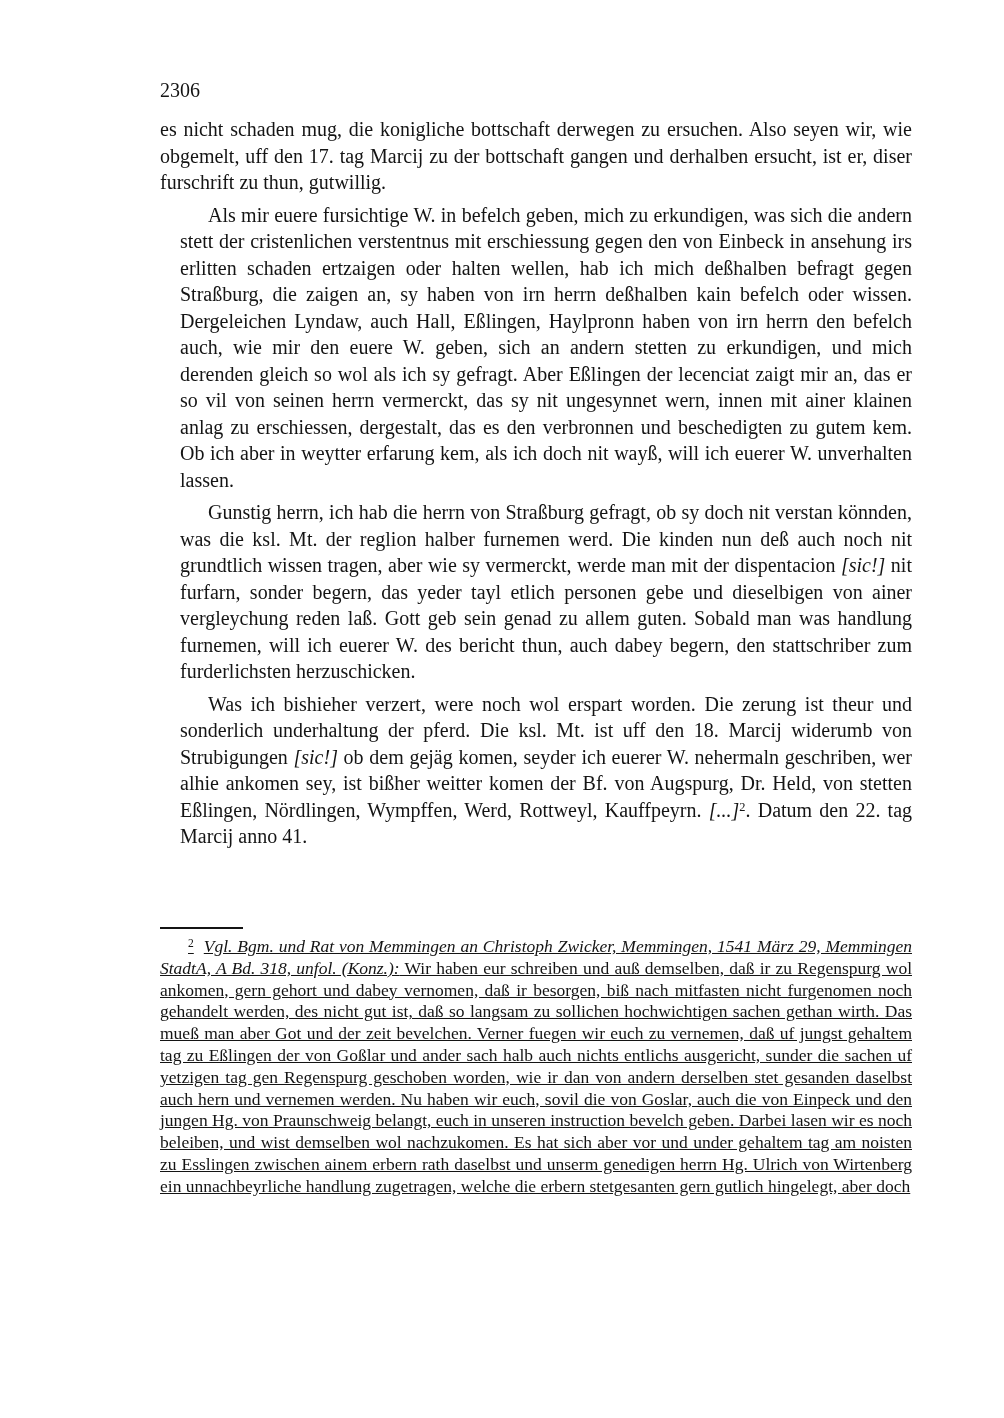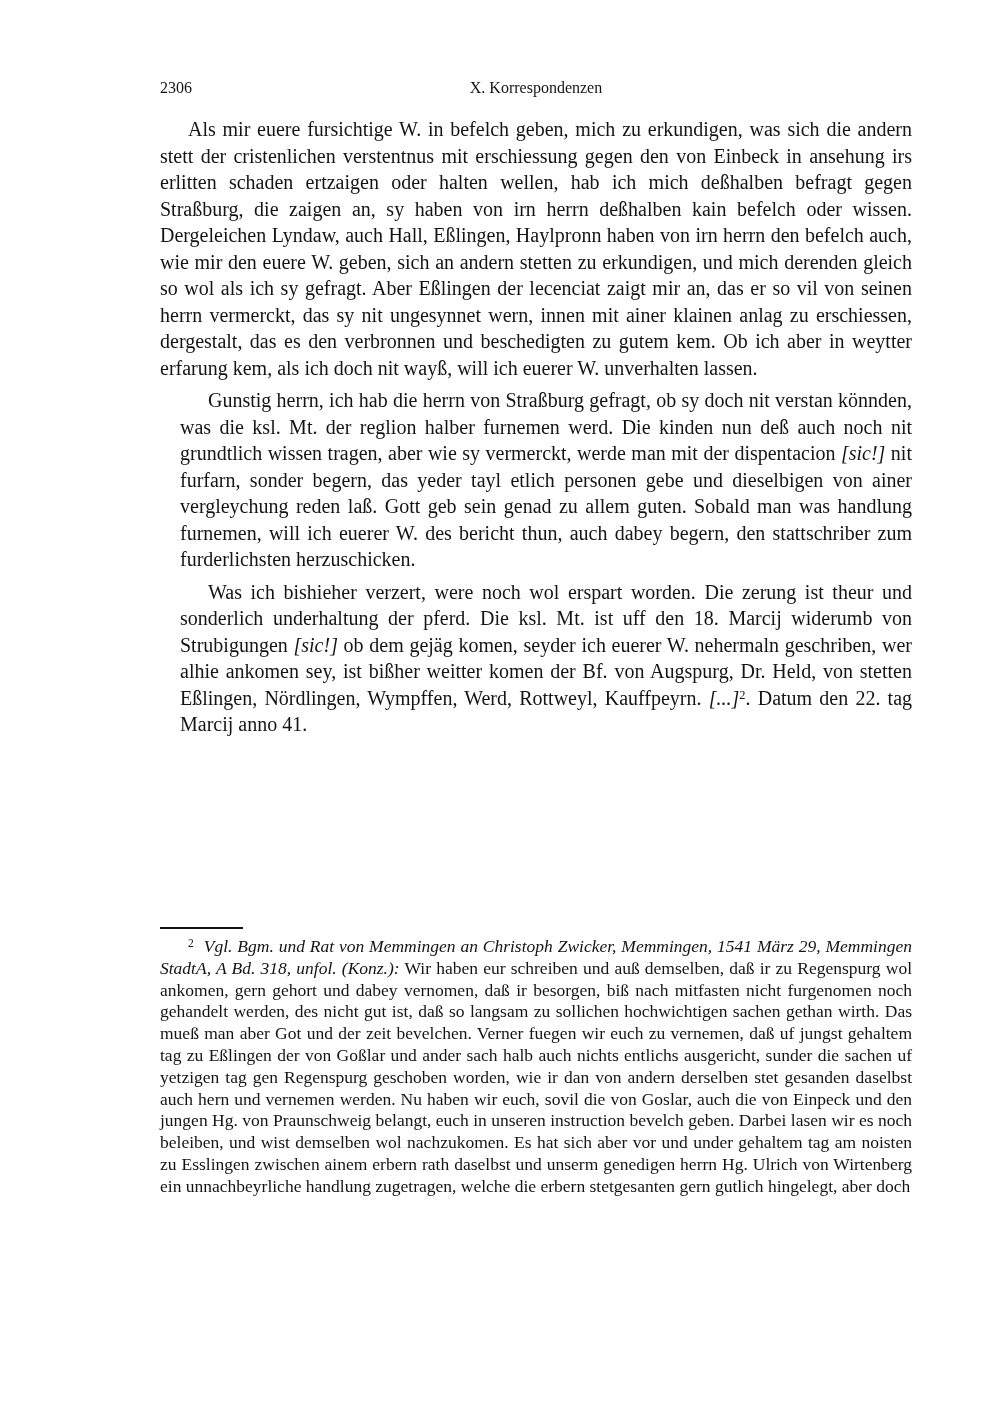--- a/index.html
+++ b/index.html
@@ -11,21 +11,21 @@
     font-family: "Liberation Serif", "DejaVu Serif", serif;
     position: relative;
     overflow: hidden;
   }
   .page-header {
     position: absolute;
     top: 79px;
     left: 160px;
     width: 752px;
     height: 26px;
-    font-size: 16px;
+    font-size: 20px;
   }
   .page-num {
     position: absolute;
     left: 0;
     top: 0;
   }
   .running-title {
     position: absolute;
     left: 0;
     right: 0;
@@ -66,40 +66,41 @@
   }
   .footnote {
     position: absolute;
     top: 936px;
     left: 160px;
     width: 752px;
     font-size: 17.5px;
     line-height: 21.8px;
     text-align: justify;
     hyphens: none;
+    text-decoration: underline;
   }
   .fn-marker {
     font-size: 0.66em;
     line-height: 0;
     vertical-align: baseline;
     position: relative;
     top: -0.45em;
     font-style: normal;
     margin-right: 10px;
   }
 </style>
 </head>
 <body>
 
 <header class="page-header">
   <span class="page-num">2306</span>
-  <span class="running-title">X. Korrespondenzen</span>
 </header>
 
 <main class="body-text">
+  <p class="para no-indent"><span>es nicht schaden mug, die konigliche bottschaft derwegen zu ersuchen. Also seyen wir, wie obgemelt, uff den 17. tag Marcij zu der bottschaft gangen und derhalben ersucht, ist er, diser furschrift zu thun, gutwillig.</span></p>
   <p class="para indent"><span>Als mir euere fursichtige W. in befelch geben, mich zu erkundigen, was sich die andern stett der cristenlichen verstentnus mit erschiessung gegen den von Einbeck in ansehung irs erlitten schaden ertzaigen oder halten wellen, hab ich mich deßhalben befragt gegen Straßburg, die zaigen an, sy haben von irn herrn deßhalben kain befelch oder wissen. Dergeleichen Lyndaw, auch Hall, Eßlingen, Haylpronn haben von irn herrn den befelch auch, wie mir den euere W. geben, sich an andern stetten zu erkundigen, und mich derenden gleich so wol als ich sy gefragt. Aber Eßlingen der lecenciat zaigt mir an, das er so vil von seinen herrn vermerckt, das sy nit ungesynnet wern, innen mit ainer klainen anlag zu erschiessen, dergestalt, das es den verbronnen und beschedigten zu gutem kem. Ob ich aber in weytter erfarung kem, als ich doch nit wayß, will ich euerer W. unverhalten lassen.</span></p>
   <p class="para indent"><span>Gunstig herrn, ich hab die herrn von Straßburg gefragt, ob sy doch nit verstan könnden, was die ksl. Mt. der reglion halber furnemen werd. Die kinden nun deß auch noch nit grundtlich wissen tragen, aber wie sy vermerckt, werde man mit der dispentacion </span><span class="italic">[sic!]</span><span> nit furfarn, sonder begern, das yeder tayl etlich personen gebe und dieselbigen von ainer vergleychung reden laß. Gott geb sein genad zu allem guten. Sobald man was handlung furnemen, will ich euerer W. des bericht thun, auch dabey begern, den stattschriber zum furderlichsten herzuschicken.</span></p>
   <p class="para indent"><span>Was ich bishieher verzert, were noch wol erspart worden. Die zerung ist theur und sonderlich underhaltung der pferd. Die ksl. Mt. ist uff den 18. Marcij widerumb von Strubigungen </span><span class="italic">[sic!]</span><span> ob dem gejäg komen, seyder ich euerer W. nehermaln geschriben, wer alhie ankomen sey, ist bißher weitter komen der Bf. von Augspurg, Dr. Held, von stetten Eßlingen, Nördlingen, Wympffen, Werd, Rottweyl, Kauffpeyrn. </span><span class="italic">[...]</span><sup class="note-ref">2</sup><span>. Datum den 22. tag Marcij anno 41.</span></p>
 </main>
 
 <div class="footnote-rule"></div>
 
 <section class="footnote">
   <p class="para indent"><sup class="fn-marker">2</sup><span><span class="italic">Vgl. Bgm. und Rat von Memmingen an Christoph Zwicker, Memmingen, 1541 März 29, Memmingen StadtA, A Bd. 318, unfol. (Konz.):</span><span> Wir haben eur schreiben und auß demselben, daß ir zu Regenspurg wol ankomen, gern gehort und dabey vernomen, daß ir besorgen, biß nach mitfasten nicht furgenomen noch gehandelt werden, des nicht gut ist, daß so langsam zu sollichen hochwichtigen sachen gethan wirth. Das mueß man aber Got und der zeit bevelchen. Verner fuegen wir euch zu vernemen, daß uf jungst gehaltem tag zu Eßlingen der von Goßlar und ander sach halb auch nichts entlichs ausgericht, sunder die sachen uf yetzigen tag gen Regenspurg geschoben worden, wie ir dan von andern derselben stet gesanden daselbst auch hern und vernemen werden. Nu haben wir euch, sovil die von Goslar, auch die von Einpeck und den jungen Hg. von Praunschweig belangt, euch in unseren instruction bevelch geben. Darbei lasen wir es noch beleiben, und wist demselben wol nachzukomen. Es hat sich aber vor und under gehaltem tag am noisten zu Esslingen zwischen ainem erbern rath daselbst und unserm genedigen herrn Hg. Ulrich von Wirtenberg ein unnachbeyrliche handlung zugetragen, welche die erbern stetgesanten gern gutlich hingelegt, aber doch</span></span></p>
 </section>

